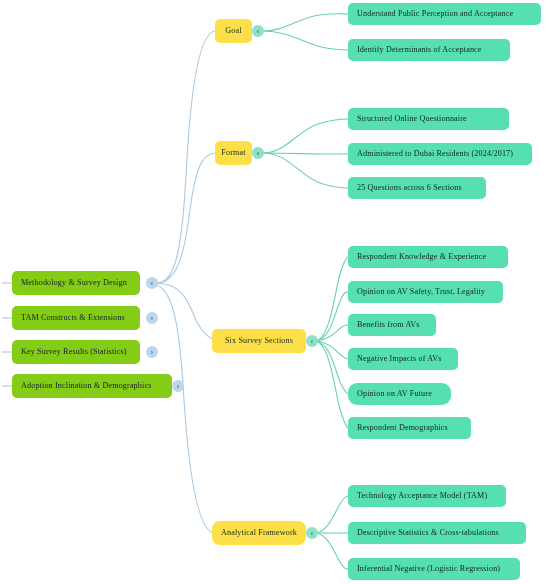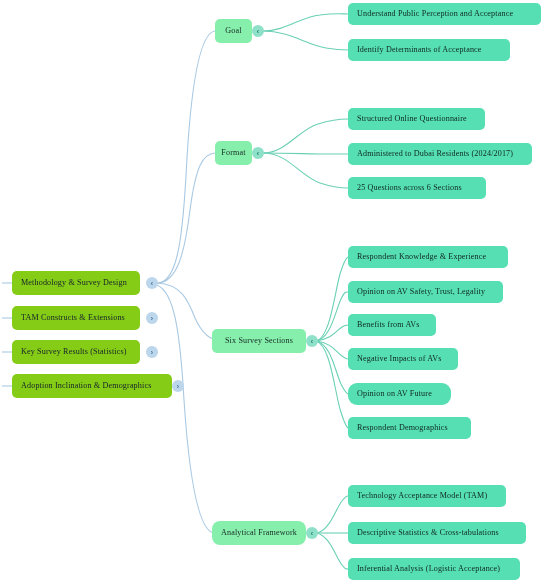--- a/index.html
+++ b/index.html
@@ -36,21 +36,21 @@
     line-height: 1.1;
     color: #1c2430;
     letter-spacing: 0.15px;
     white-space: nowrap;
   }
   .node.root-lvl {
     background: #84cc16;
     color: #16202c;
   }
   .node.branch-lvl {
-    background: #86efac;
+    background: #fde047;
     color: #152a24;
     justify-content: center;
   }
   .node.leaf-lvl {
     background: #55dfb3;
     color: #11281f;
   }
   .toggle {
     position: absolute;
     width: 12px;
@@ -155,21 +155,21 @@
   <div class="node leaf-lvl" style="left:348px; top:39px; width:162px; height:22px;">
     <span>Identify Determinants of Acceptance</span>
   </div>
 
   <div class="node branch-lvl" style="left:215px; top:141px; width:37px; height:24px;">
     <span>Format</span>
   </div>
   <div class="toggle green" style="left:252px; top:147px;">
     <span>‹</span>
   </div>
-  <div class="node leaf-lvl" style="left:348px; top:108px; width:137px; height:22px;text-align:center;">
+  <div class="node leaf-lvl" style="left:348px; top:108px; width:161px; height:22px;text-align:center;">
     <span>Structured Online Questionnaire</span>
   </div>
   <div class="node leaf-lvl" style="left:348px; top:143px; width:184px; height:22px;">
     <span>Administered to Dubai Residents (2024/2017)</span>
   </div>
   <div class="node leaf-lvl" style="left:348px; top:177px; width:138px; height:22px;">
     <span>25 Questions across 6 Sections</span>
   </div>
 
   <div class="node branch-lvl" style="left:212px; top:329px; width:94px; height:24px;">
@@ -203,16 +203,16 @@
   <div class="toggle green" style="left:306px; top:527px;">
     <span>‹</span>
   </div>
   <div class="node leaf-lvl" style="left:348px; top:485px; width:158px; height:22px;">
     <span>Technology Acceptance Model (TAM)</span>
   </div>
   <div class="node leaf-lvl" style="left:348px; top:522px; width:178px; height:22px;text-align:right;">
     <span>Descriptive Statistics &amp; Cross-tabulations</span>
   </div>
   <div class="node leaf-lvl" style="left:348px; top:558px; width:172px; height:22px;">
-    <span>Inferential Analysis (Logistic Acceptance)</span>
+    <span>Inferential Negative (Logistic Regression)</span>
   </div>
 
 </div>
 
 </body></html>

